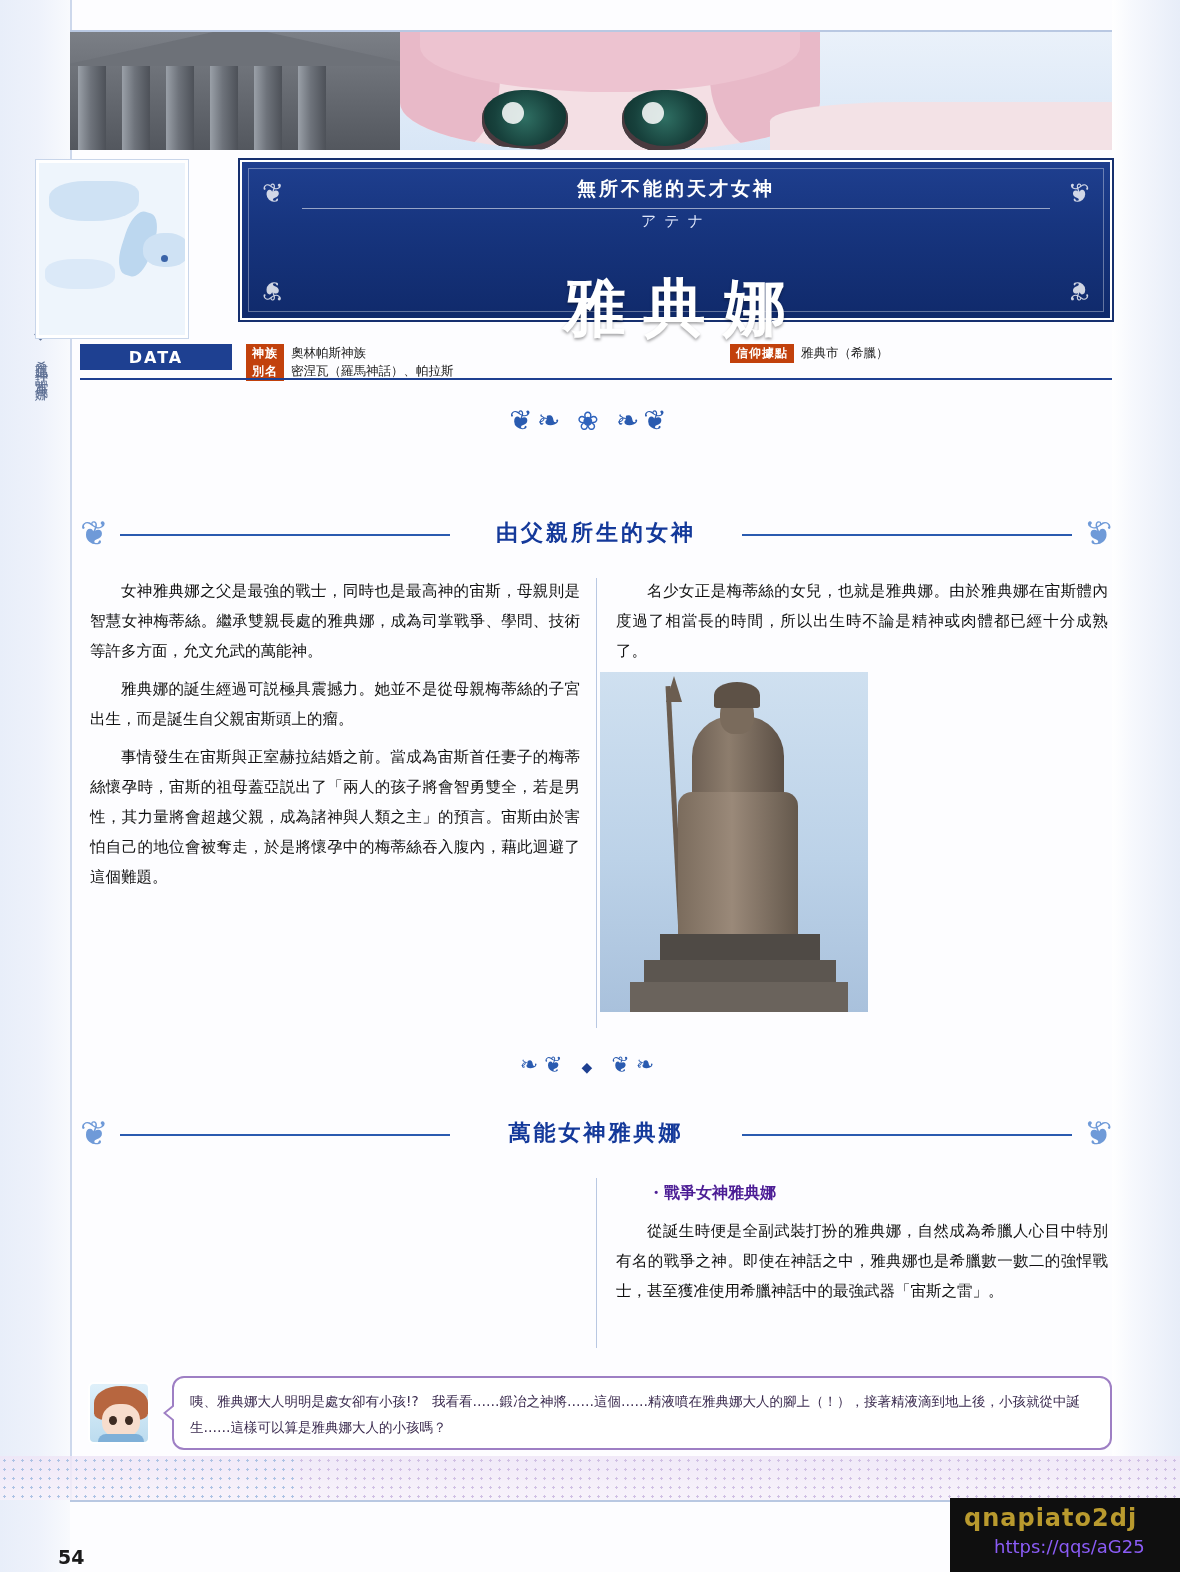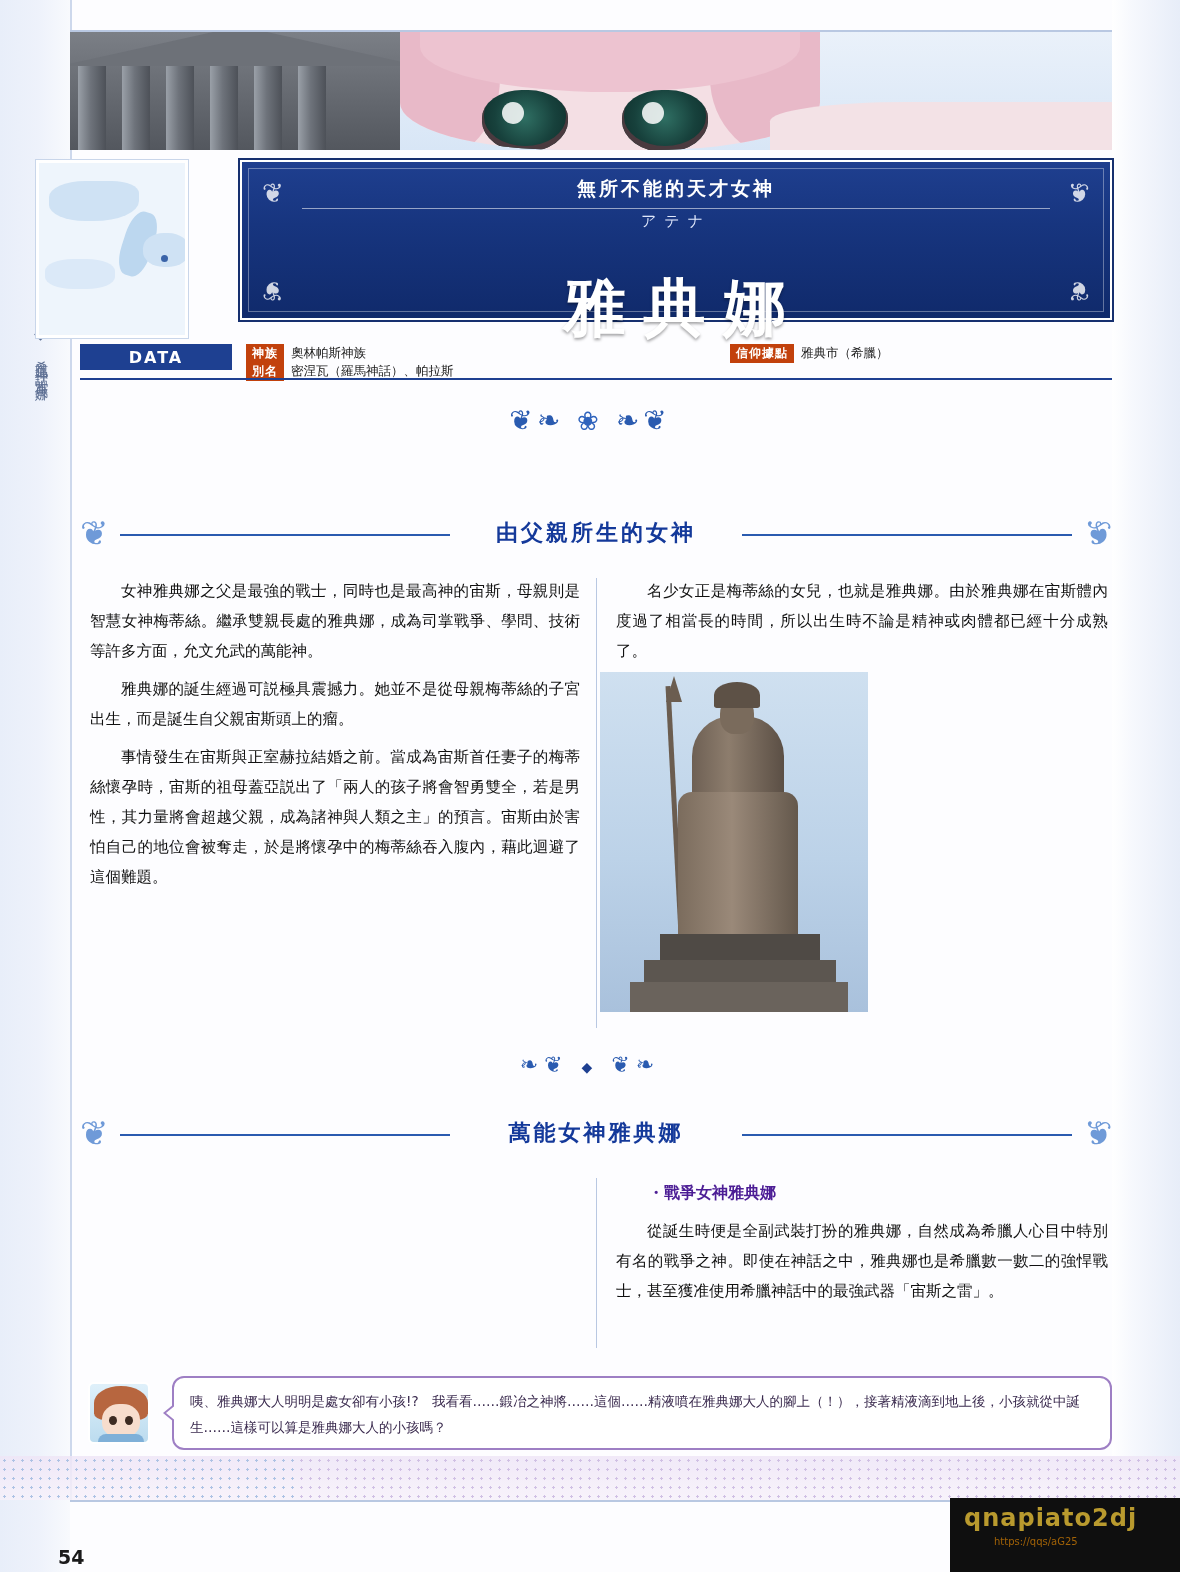--- a/index.html
+++ b/index.html
@@ -291,21 +291,21 @@
   .page-num {
     position:absolute; left:58px; top:1524px;
     font-size:19px; font-weight:bold; color:#1b1b1b;margin-top:22px;
   }
   .watermark {
     position:absolute; right:0; top:1498px; width:230px; height:74px;
     background:#0f0f0f; color:#c9a227;
     font-family:"DejaVu Sans", sans-serif;
   }
   .wm1 { position:absolute; left:14px; top:6px; font-size:24px; font-weight:bold; letter-spacing:1px; color:#b99a2e; }
-  .wm2 { position:absolute; left:44px; top:38px; font-size:10px; color:#a16207; }
+  .wm2 { position:absolute; left:44px; top:38px; font-size:18px; color:#8b5cf6; }
 </style>
 </head>
 <body>
 
 <div class="page">
 
   <div class="left-band"></div>
   <div class="right-fade"></div>
   <div class="left-rule"></div>
   <div class="top-rule"></div>

